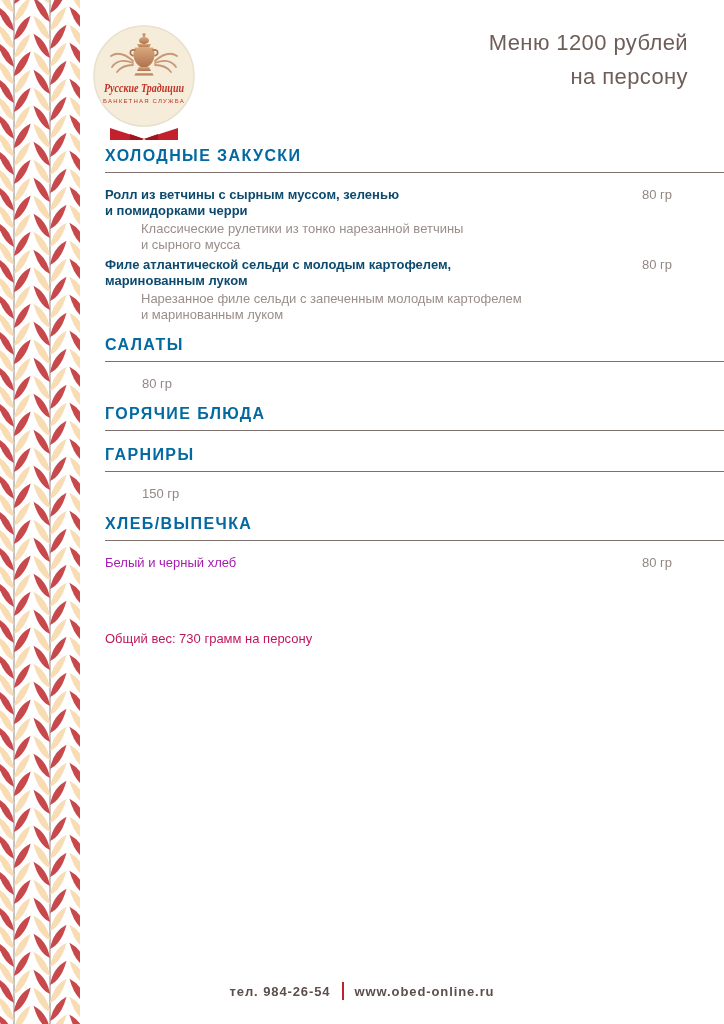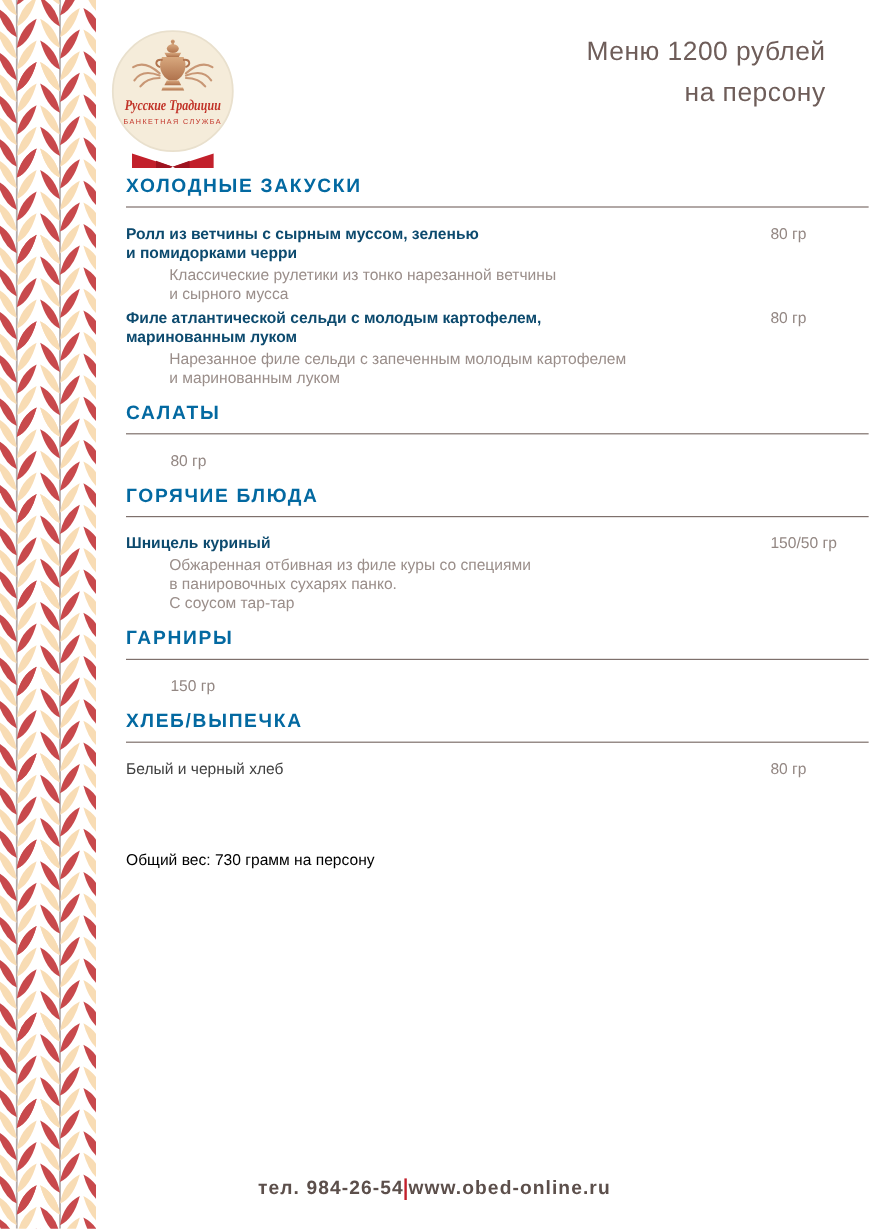--- a/index.html
+++ b/index.html
@@ -28,37 +28,37 @@
     letter-spacing:1.4px; margin:0 0 7px 0;
   }
   .rule { border:none; border-top:1px solid #7e706c; height:0; margin:0 0 14px 0; }
 
   .item { display:flex; align-items:flex-start; margin-bottom:4px; }
   .item-main { width:500px; flex:none; }
   .item-name {
     font-size:13px; line-height:16px; font-weight:bold; color:#0c4a6e;
     white-space:pre-line;
   }
-  .item-name.plain { font-weight:normal; color:#404040; }
+  .item-name.plain { font-weight:normal; color:#a21caf; }
   .item-desc {
     font-size:13px; line-height:16px; color:#9a8e8a; margin-top:2px;
     white-space:pre-line;
     margin-left:36px;
   }
   .item-weight {
     margin-left:37px; font-size:13px; line-height:16px; color:#938783;
     white-space:nowrap; flex:none;
   }
 
-  .total { font-size:13px; color:#000000; margin-top:60px; }
+  .total { font-size:13px; color:#be185d; margin-top:60px; }
 
   .footer {
     position:absolute; left:0; right:0; top:982px;
-    display:flex; justify-content:center; align-items:center; gap:1px;
-    font-size:16px; font-weight:bold; color:#5c4f4b; letter-spacing:0.9px;
+    display:flex; justify-content:center; align-items:center; gap:11px;
+    font-size:13px; font-weight:bold; color:#5c4f4b; letter-spacing:0.9px;
   }
   .footer-divider { width:2px; height:18px; background:#c2202b; flex:none; }
 </style>
 </head>
 <body>
 
 <div class="leaf-strip">
   <svg width="80" height="1024" viewBox="0 0 80 1024">
     <defs>
       <path id="leaf" d="M0 0 Q13 -12 28 -9 Q12 3 0 0 Z"></path>
@@ -191,29 +191,20 @@
     <h2 class="section-heading">САЛАТЫ</h2>
     <div class="rule"></div>
     <div class="item">
       <div class="item-weight">80 гр</div>
     </div>
   </div>
 
   <div class="section">
     <h2 class="section-heading">ГОРЯЧИЕ БЛЮДА</h2>
     <div class="rule"></div>
-    <div class="item">
-      <div class="item-main">
-        <div class="item-name">Шницель куриный</div>
-        <div class="item-desc">Обжаренная отбивная из филе куры со специями
-в панировочных сухарях панко.
-С соусом тар-тар</div>
-      </div>
-      <div class="item-weight">150/50 гр</div>
-    </div>
   </div>
 
   <div class="section">
     <h2 class="section-heading">ГАРНИРЫ</h2>
     <div class="rule"></div>
     <div class="item">
       <div class="item-weight">150 гр</div>
     </div>
   </div>
 

